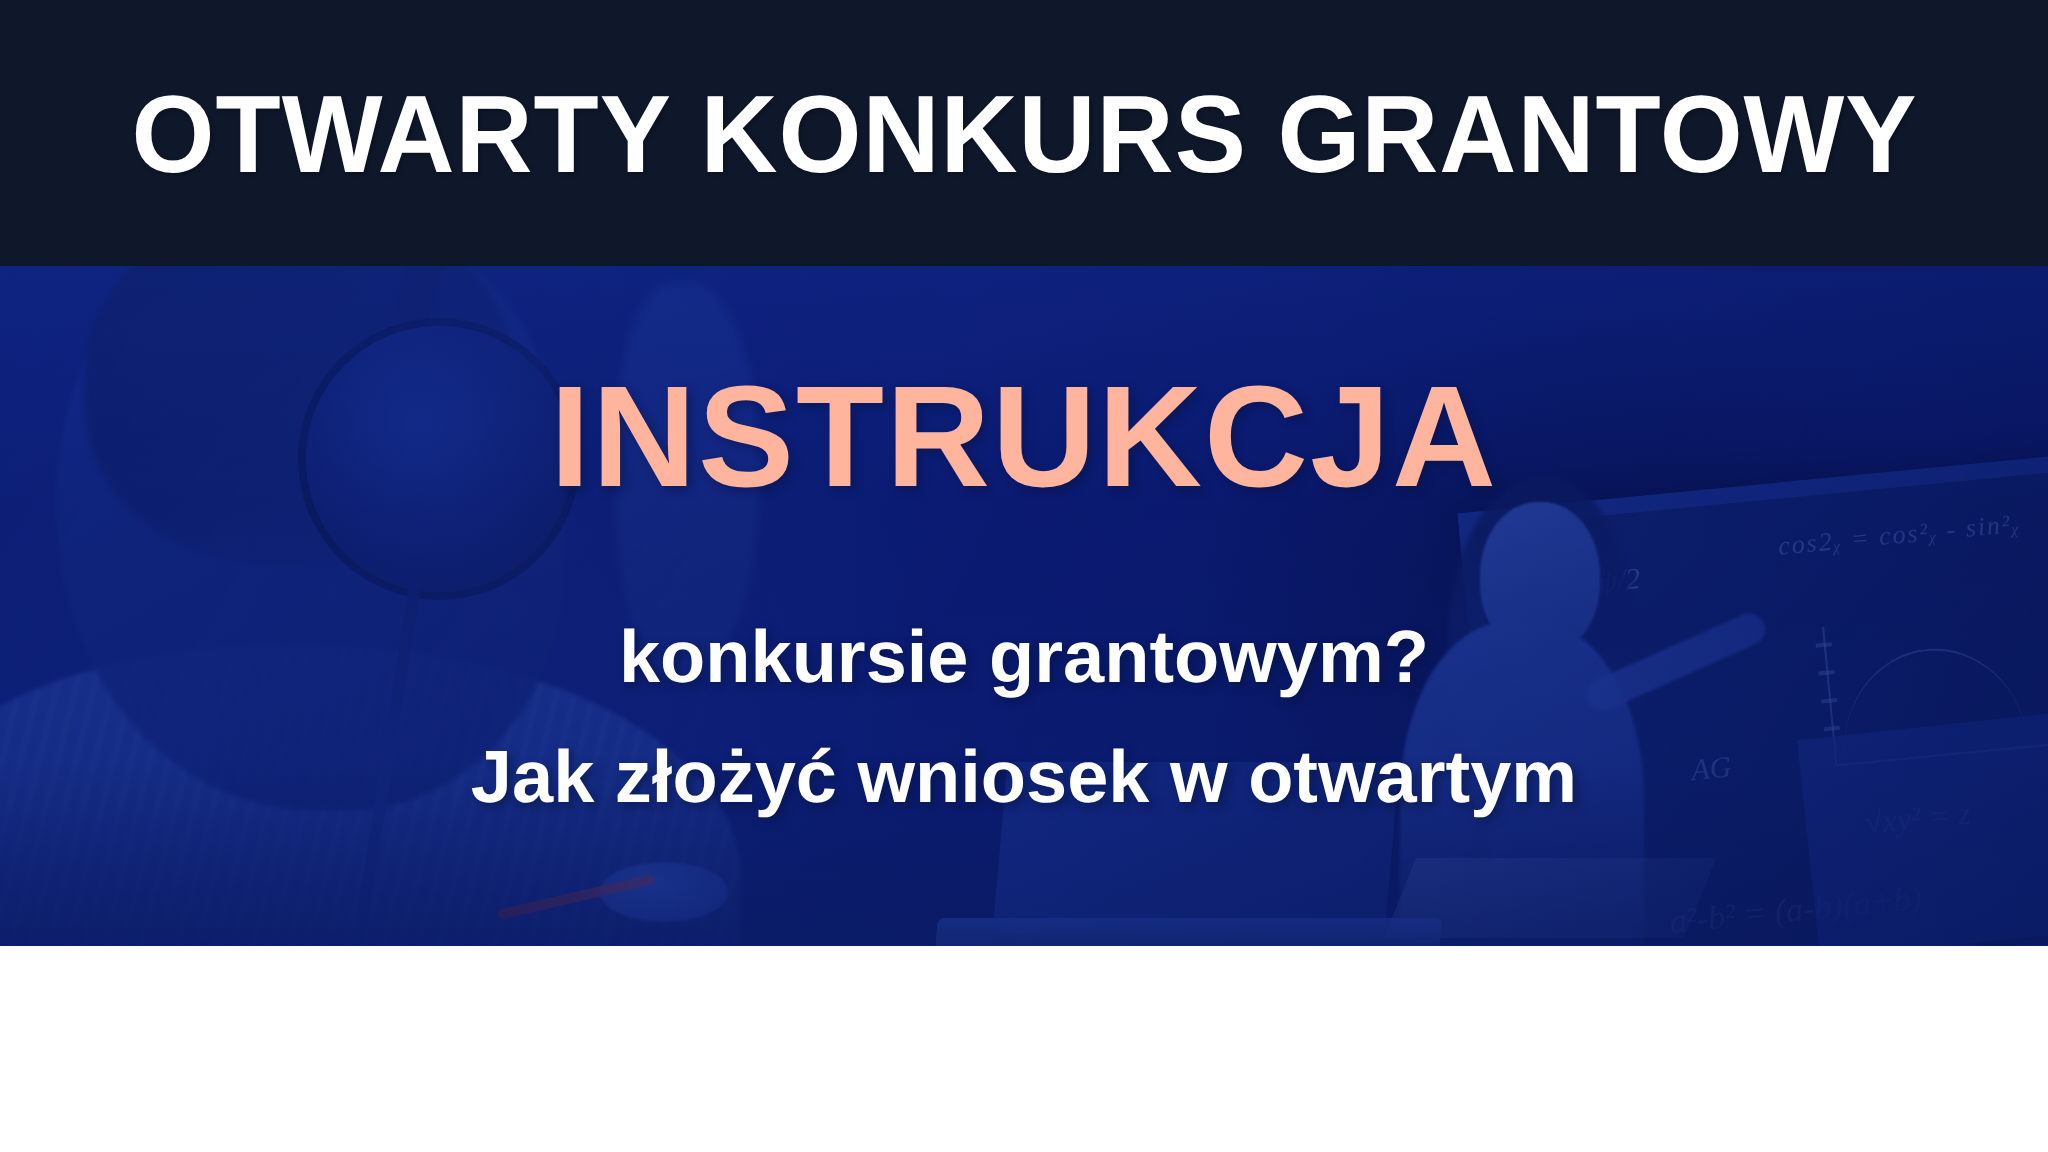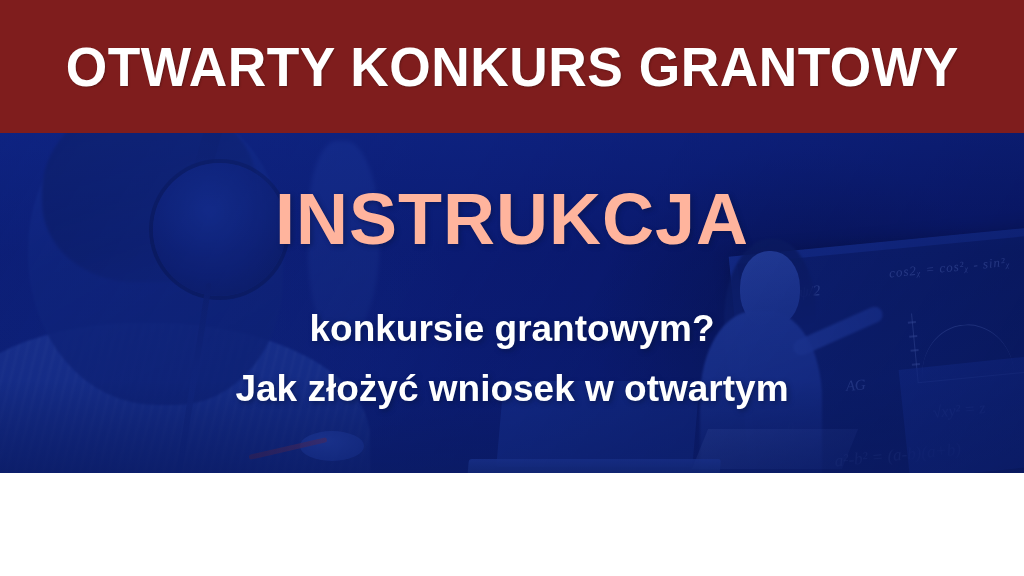--- a/index.html
+++ b/index.html
@@ -12,21 +12,21 @@
     position:relative;
     width:1024px; height:576px;
     overflow:hidden;
     background:#ffffff;
   }
 
   
   .header-band {
     position:absolute; left:0; top:0;
     width:1024px; height:133px;
-    background:#7f1d1d;
+    background:#0f172a;
     display:flex; align-items:center; justify-content:center;
     z-index:40;
   }
   .header-title {
     color:#ffffff;
     font-size:55px;
     font-weight:bold;
     letter-spacing:0.5px;
     white-space:nowrap;
     text-shadow:1px 1px 2px rgba(0,0,0,0.25);

